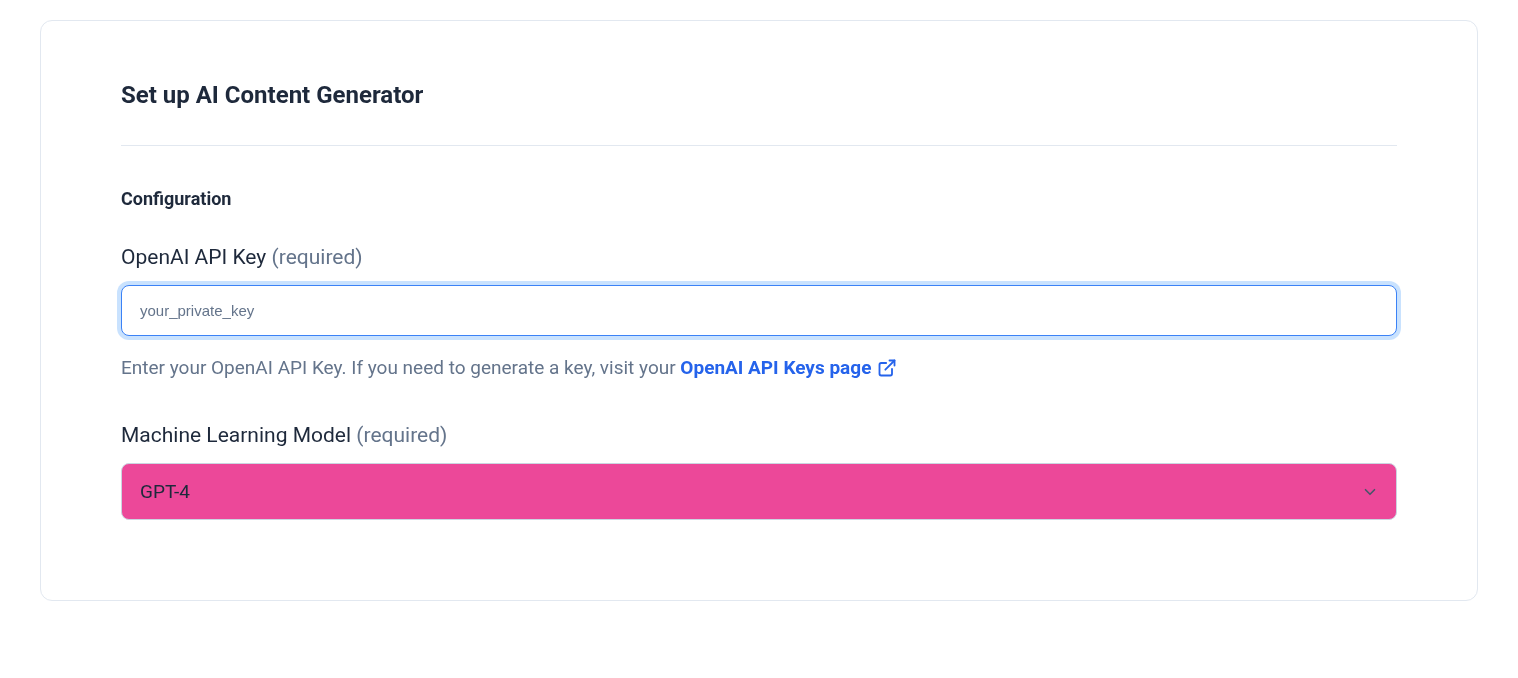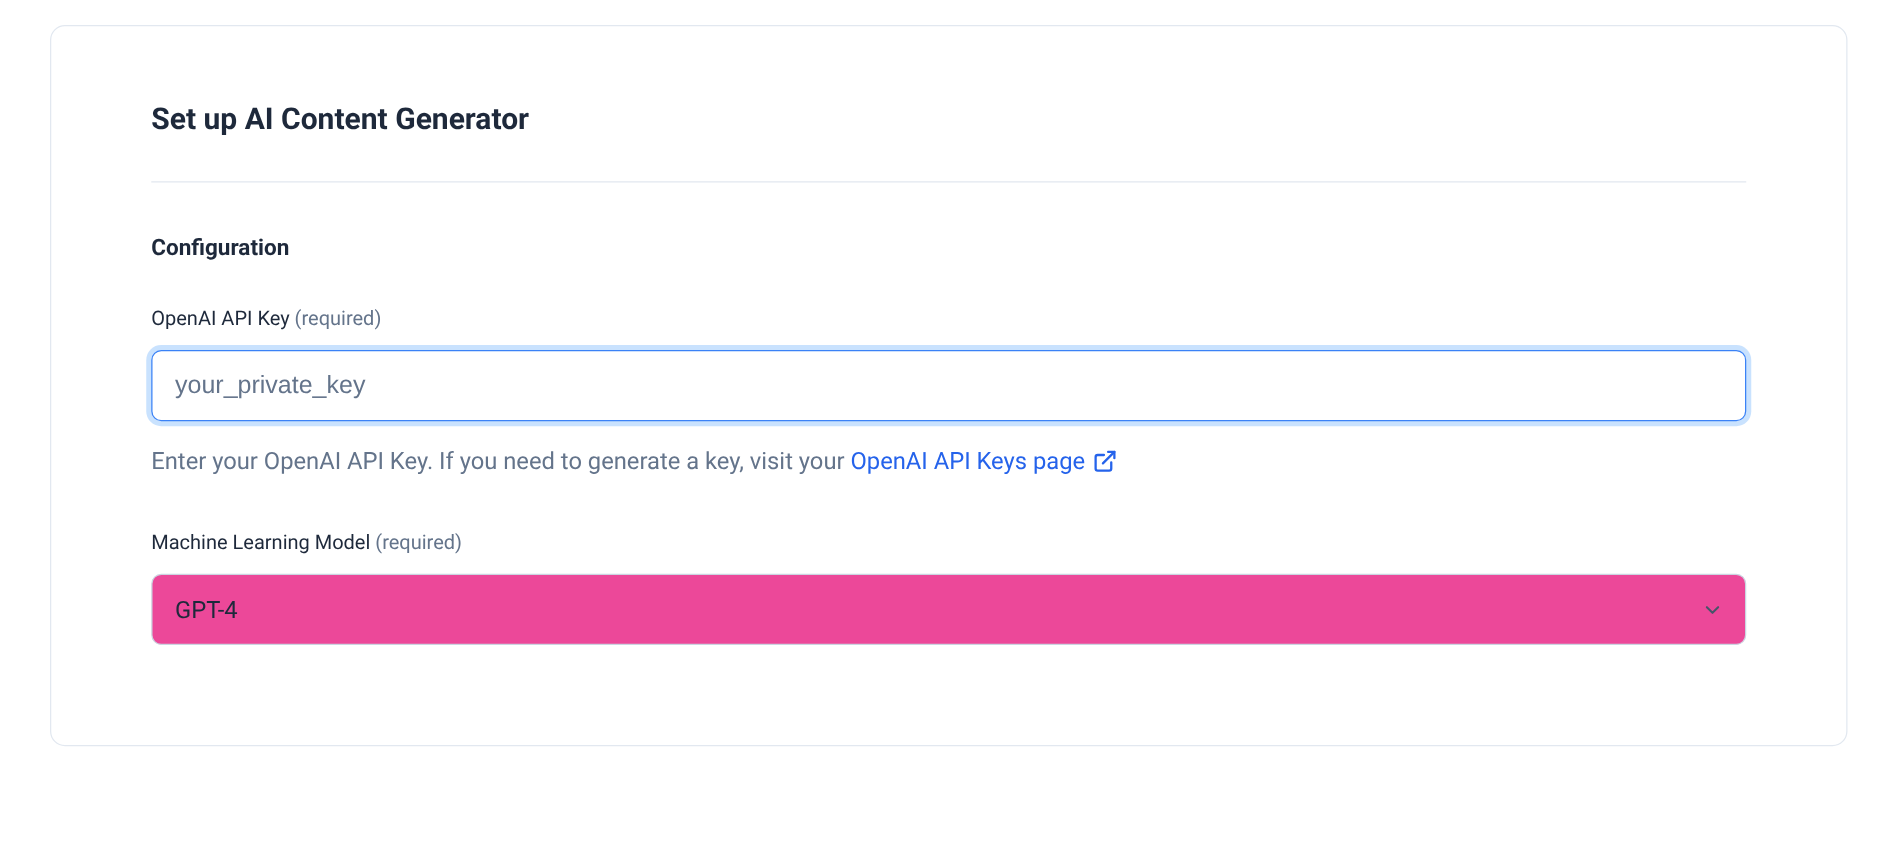--- a/index.html
+++ b/index.html
@@ -35,33 +35,33 @@
     .section-title {
       font-size: 18px;
       font-weight: 700;
       color: #1e293b;
       margin-bottom: 36px;
     }
     .field {
       margin-bottom: 40px;
     }
     .field-label {
-      font-size: 16px;
+      font-size: 21px;
       color: #1e293b;
       margin-bottom: 16px;
       display: block;
     }
     .field-label .required {
       color: #64748b;
       font-weight: 400;
     }
     .text-input {
       width: 100%;
       padding: 16px 18px;
-      font-size: 20px;
+      font-size: 15px;
       color: #1e293b;
       border: 1px solid #cbd5e1;
       border-radius: 8px;
       outline: none;
       background: #ffffff;
     }
     .text-input.focused {
       border: 1px solid #3b82f6;
       box-shadow: 0 0 0 4px rgba(147, 197, 253, 0.5);
     }
@@ -70,21 +70,21 @@
     }
     .helper-text {
       font-size: 19px;
       color: #64748b;
       margin-top: 16px;
       line-height: 1.65;
     }
     .helper-link {
       color: #2563eb;
       text-decoration: none;
-      font-weight: 400;
+      font-weight: 700;
       display: inline-flex;
       align-items: center;
       gap: 6px;
     }
     .external-icon {
       width: 20px;
       height: 20px;
       display: inline-block;
       vertical-align: middle;
     }

